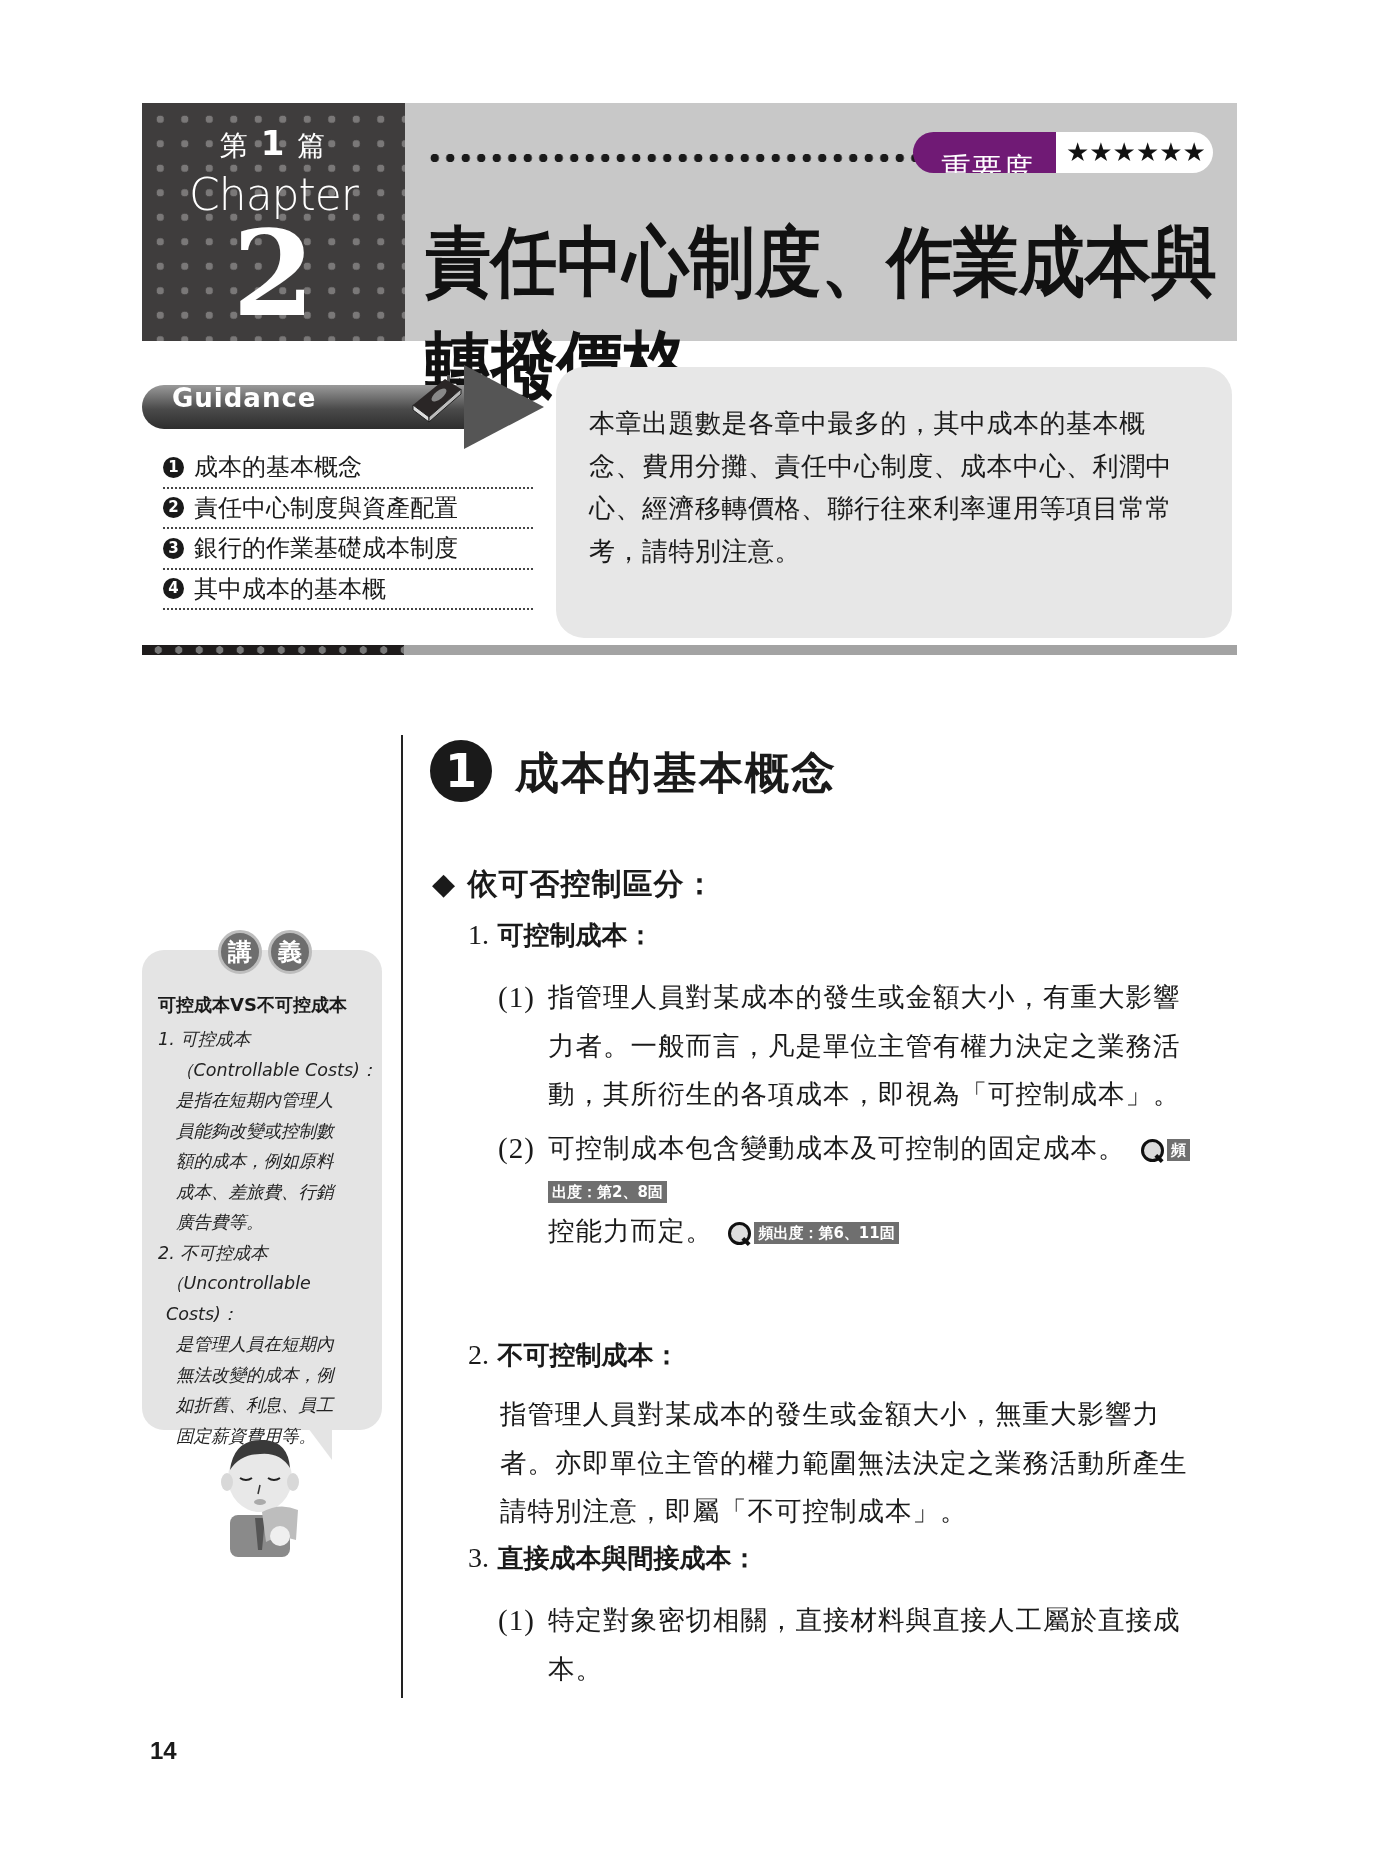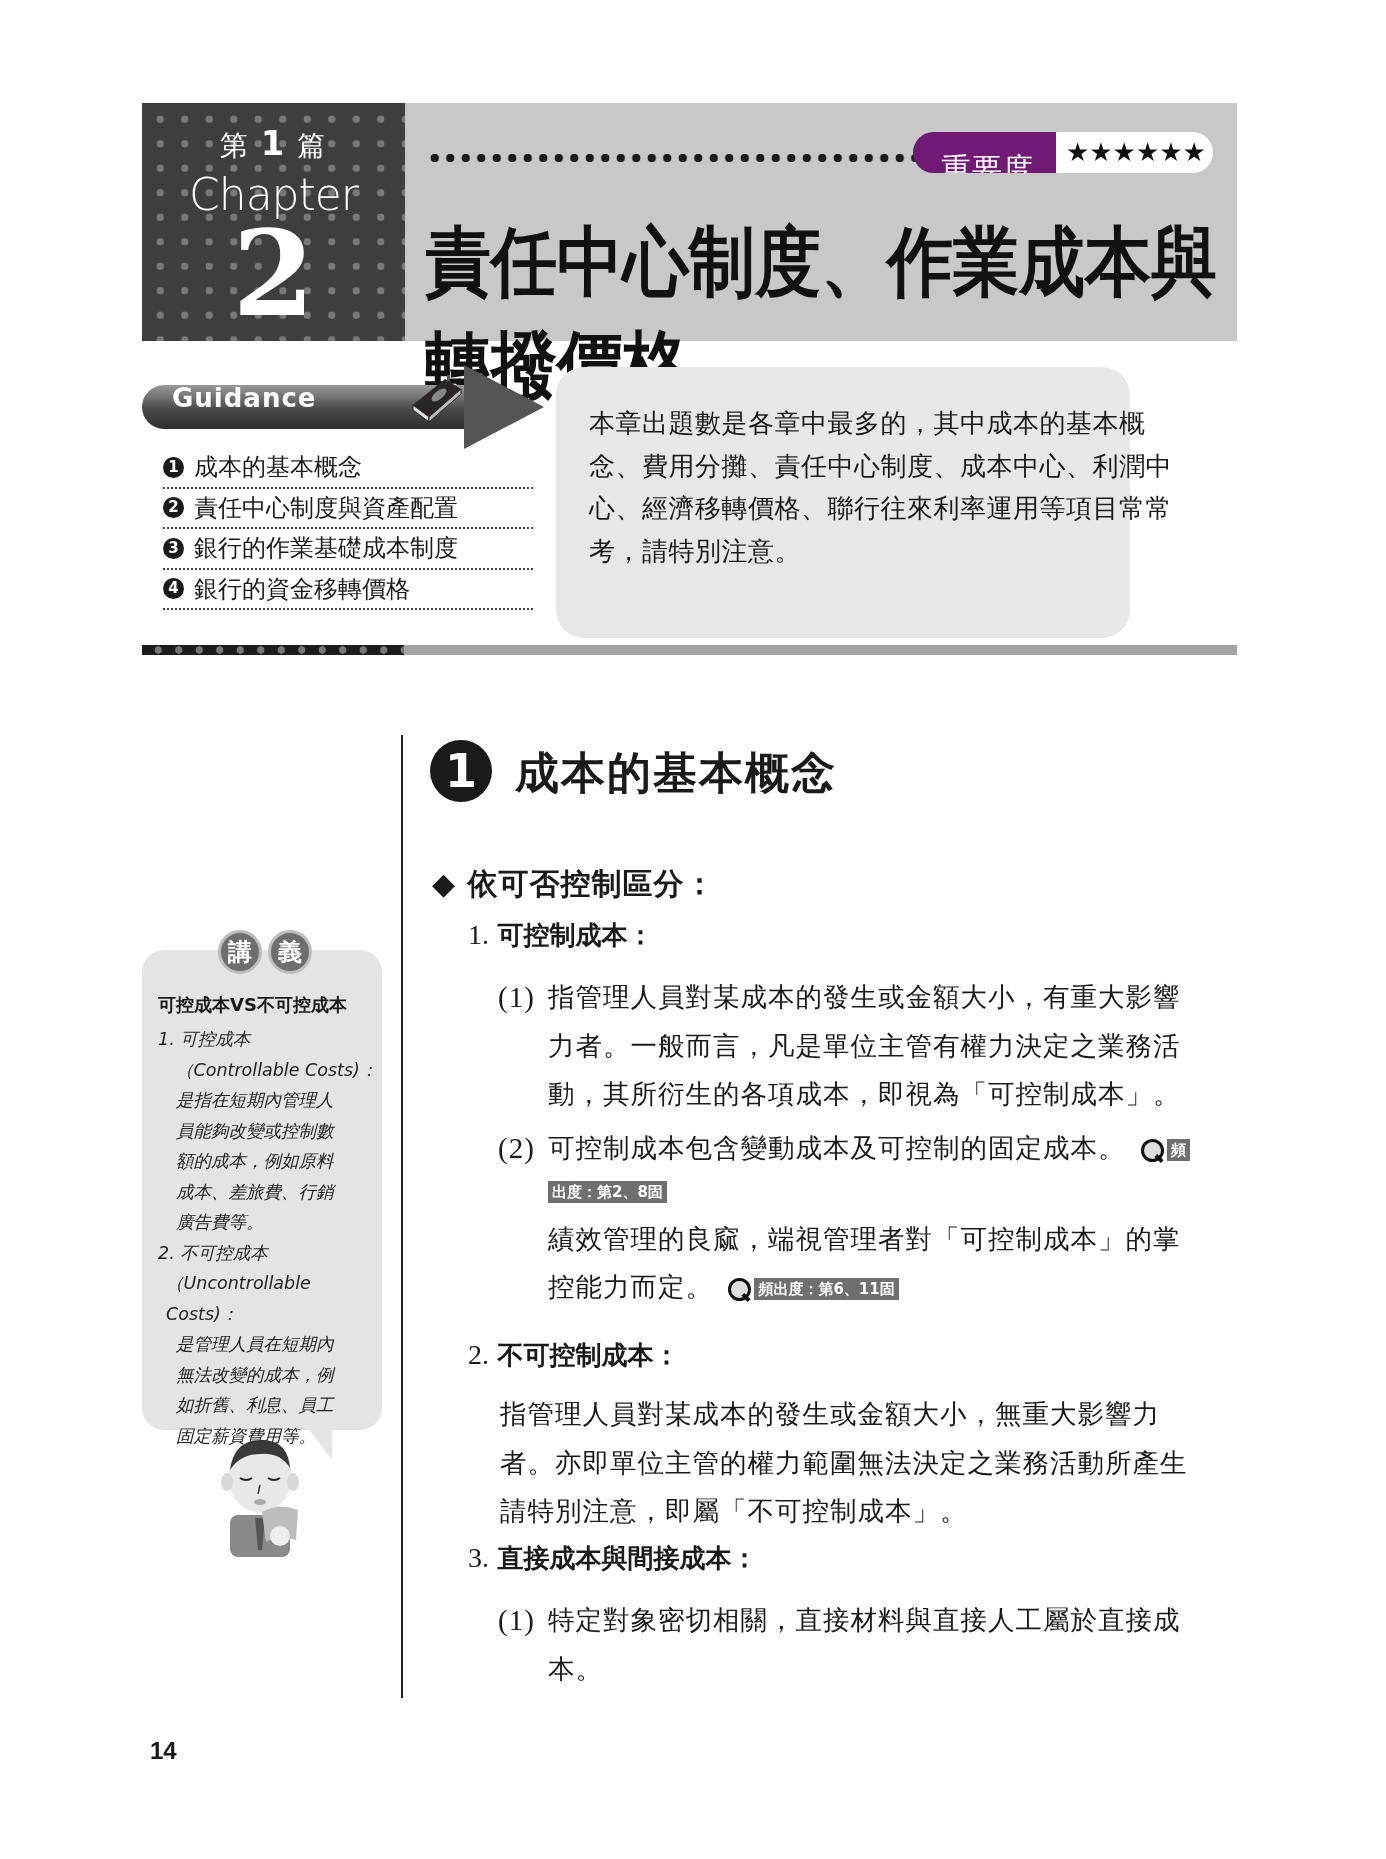--- a/index.html
+++ b/index.html
@@ -35,21 +35,21 @@
     background: linear-gradient(#9a9a9a, #4a4a4a 55%, #2e2e2e); }
   .g-head { position: absolute; left: 322px; top: 0; width: 0; height: 0;
     border-top: 42px solid transparent; border-bottom: 42px solid transparent; border-left: 80px solid #555; }
   .g-text { position: absolute; left: 30px; top: 18px; font-family: "DejaVu Sans", sans-serif; font-weight: bold; font-size: 26px; color: #fff; letter-spacing: 1px; }
   .g-book { position: absolute; left: 263px; top: 10px; width: 60px; height: 50px; }
 
   .guide-list { position: absolute; left: 163px; top: 448px; width: 370px; list-style: none; }
   .guide-list li { height: 40.5px; border-bottom: 2px dotted #444; font-size: 24px; line-height: 40px; display: flex; align-items: center; gap: 6px; }
   .num-dot { display: inline-block; width: 21px; height: 21px; border-radius: 50%; background: #1a1a1a; color: #fff; font-size: 15px; font-weight: bold; line-height: 21px; text-align: center; margin-right: 4px; }
 
-  .intro-box { position: absolute; left: 556px; top: 367px; width: 574px; height: 271px; background: #e7e7e7; border-radius: 28px; padding-left: 6px; }
+  .intro-box { position: absolute; left: 556px; top: 367px; width: 676px; height: 271px; background: #e7e7e7; border-radius: 28px; padding-left: 6px; }
   .intro-text { position: absolute; left: 33px; top: 35px; width: 620px; font-size: 26px; line-height: 42.5px; color: #1a1a1a; letter-spacing: 0.5px; }
 
   .sep-bar { position: absolute; left: 142px; top: 645px; width: 1095px; height: 10px; background: #a3a3a3; }
   .sep-dark { position: absolute; left: 0; top: 0; width: 262px; height: 10px; background-color: #1e1b1b;
     background-image: radial-gradient(circle, #777 3.5px, transparent 4px); background-size: 20.5px 10px; background-position: 6px 0; }
 
   
   .vline { position: absolute; left: 401px; top: 735px; width: 2px; height: 963px; background: #222; }
   .sec-badge { position: absolute; left: 430px; top: 740px; width: 62px; height: 62px; border-radius: 50%; background: #1a1a1a; color: #fff; font-size: 46px; font-weight: bold; text-align: center; line-height: 62px; }
   .sec-title { position: absolute; left: 515px; top: 744px; font-size: 44px; font-weight: bold; letter-spacing: 2px; }
@@ -125,21 +125,21 @@
   <li>
       <span class="num-dot">2</span>
       <span>責任中心制度與資產配置</span>
     </li>
   <li>
       <span class="num-dot">3</span>
       <span>銀行的作業基礎成本制度</span>
     </li>
   <li>
       <span class="num-dot">4</span>
-      <span>銀行的資金移轉價格</span>
+      <span>其中成本的基本概</span>
     </li>
 </ul>
 
 <div class="intro-box">
   <div class="intro-text">
     <div>本章出題數是各章中最多的，其中成本的基本概</div>
     <div>念、費用分攤、責任中心制度、成本中心、利潤中</div>
     <div>心、經濟移轉價格、聯行往來利率運用等項目常常</div>
     <div>考，請特別注意。</div>
   </div>
@@ -173,21 +173,20 @@
     <div style="white-space:nowrap;">
       <span>可控制成本包含變動成本及可控制的固定成本。</span>
       <span class="freq">
           <span class="mag"></span>
           <span class="freq-tag">頻</span>
         </span>
     </div>
     <div style="line-height:34px;"><span class="freq">
           <span class="freq-tag">出度：第2、8固</span>
         </span></div>
-    <div style="margin-top:8px;">績效管理的良窳，端視管理者對「可控制成本」的掌</div>
     <div style="white-space:nowrap;">
       <span>控能力而定。</span>
       <span class="freq">
           <span class="mag"></span>
           <span class="freq-tag">頻出度：第6、11固</span>
         </span>
     </div>
   </div>
 
   <div class="h-item" style="top:420px;">

